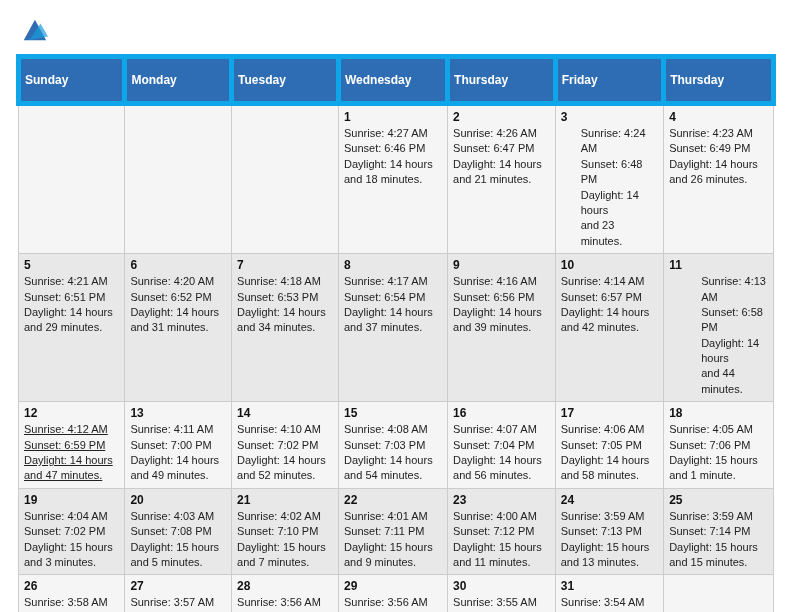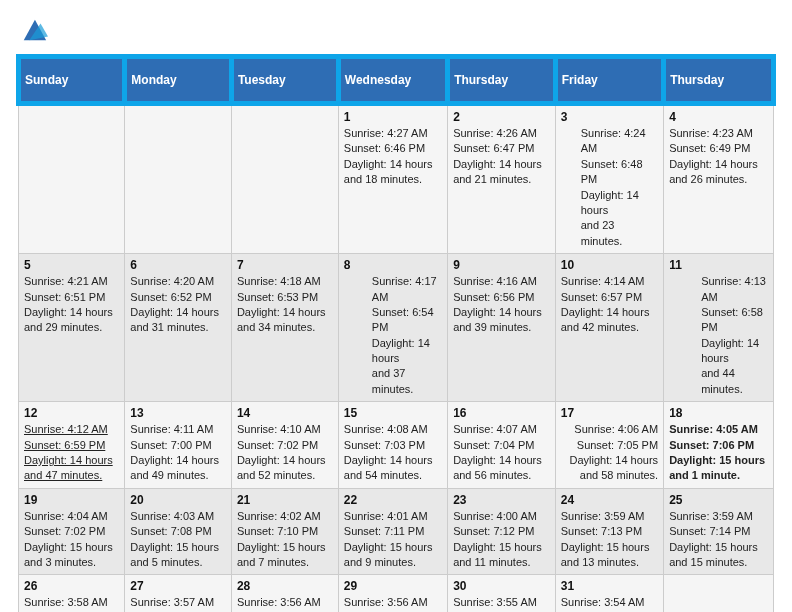--- a/index.html
+++ b/index.html
@@ -180,21 +180,21 @@
         </td>
         <td>
           <div class="day-num">7</div>
           <div class="day-info" style="white-space: pre-line;">Sunrise: 4:18 AM
 Sunset: 6:53 PM
 Daylight: 14 hours
 and 34 minutes.</div>
         </td>
         <td>
           <div class="day-num">8</div>
-          <div class="day-info" style="white-space: pre-line; margin-left: 28px;">Sunrise: 4:17 AM
+          <div class="day-info" style="white-space: pre-line;">Sunrise: 4:17 AM
 Sunset: 6:54 PM
 Daylight: 14 hours
 and 37 minutes.</div>
         </td>
         <td>
           <div class="day-num">9</div>
           <div class="day-info" style="white-space: pre-line;">Sunrise: 4:16 AM
 Sunset: 6:56 PM
 Daylight: 14 hours
 and 39 minutes.</div>
@@ -245,28 +245,28 @@
         </td>
         <td>
           <div class="day-num">16</div>
           <div class="day-info" style="white-space: pre-line;">Sunrise: 4:07 AM
 Sunset: 7:04 PM
 Daylight: 14 hours
 and 56 minutes.</div>
         </td>
         <td>
           <div class="day-num">17</div>
-          <div class="day-info" style="white-space: pre-line; text-align: right;">Sunrise: 4:06 AM
+          <div class="day-info" style="white-space: pre-line;">Sunrise: 4:06 AM
 Sunset: 7:05 PM
 Daylight: 14 hours
 and 58 minutes.</div>
         </td>
         <td>
           <div class="day-num">18</div>
-          <div class="day-info" style="white-space: pre-line; font-weight: bold;">Sunrise: 4:05 AM
+          <div class="day-info" style="white-space: pre-line;">Sunrise: 4:05 AM
 Sunset: 7:06 PM
 Daylight: 15 hours
 and 1 minute.</div>
         </td>
       </tr>
       <tr>
         <td>
           <div class="day-num">19</div>
           <div class="day-info" style="white-space: pre-line;">Sunrise: 4:04 AM
 Sunset: 7:02 PM

